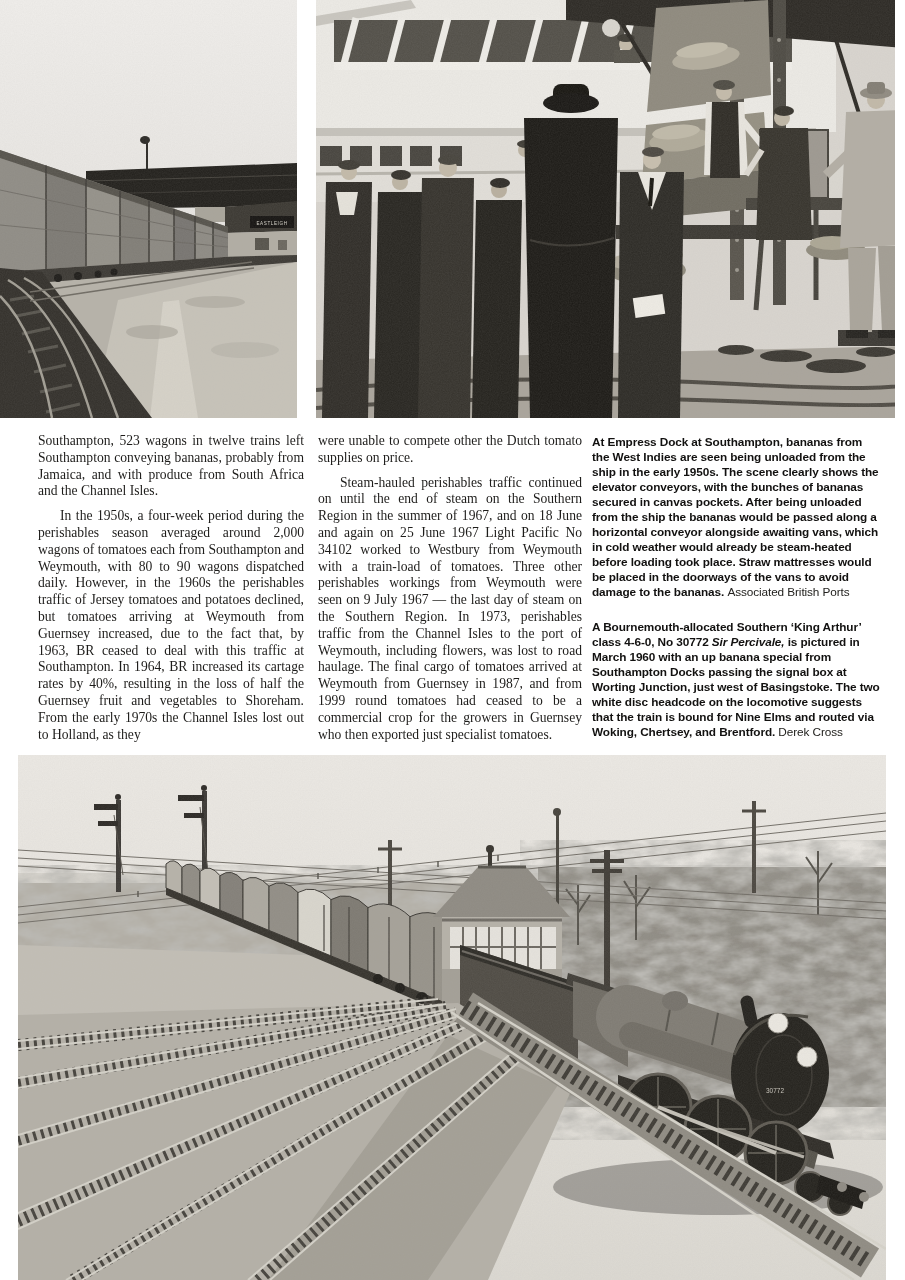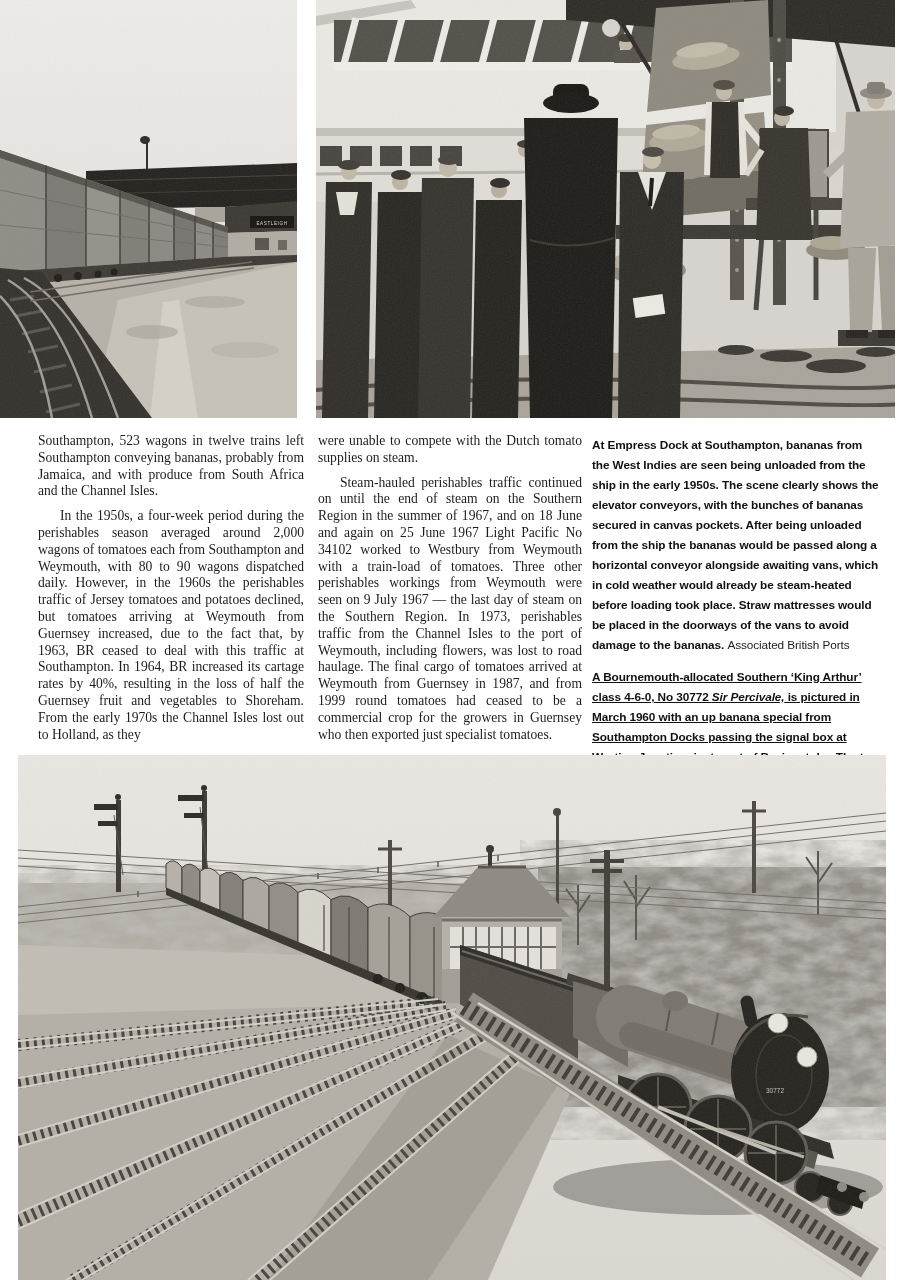--- a/index.html
+++ b/index.html
@@ -11,23 +11,23 @@
   #photo-topright{left:316px;top:0;width:589px;height:418px;}
   #photo-bottom{left:18px;top:755px;width:868px;height:525px;}
   .col{position:absolute;top:433px;color:#1d1c1a;font-size:13.6px;line-height:16.8px;
        text-align:justify;}
   #col1{left:38px;width:266px;}
   #col2{left:318px;width:264px;}
   .col p{margin:0;}
   .col p.indent{text-indent:22px;margin-top:8px;}
   #col3{position:absolute;left:592px;top:435px;width:290px;color:#121110;
         font-family:"Liberation Sans",sans-serif;font-weight:bold;
-        font-size:11.8px;line-height:20px;text-align:left;letter-spacing:-0.1px;}
+        font-size:11.8px;line-height:15px;text-align:left;letter-spacing:-0.1px;}
   #col3 p{margin:0;}
-  #col3 p + p{margin-top:12px;text-decoration:underline;}
+  #col3 p + p{margin-top:20px;}
   #col3 .credit{font-weight:normal;color:#23221f;}
   #col3 em{font-style:italic;}
 </style>
 </head>
 <body>
 
 <main class="page">
 
   <figure class="photo" id="photo-topleft" style="margin:0">
     <svg viewBox="0 0 297 418" preserveAspectRatio="none">
@@ -311,21 +311,21 @@
       <rect x="0" y="0" width="589" height="418" filter="url(#f2grain)"></rect>
     </svg>
   </figure>
 
   <section class="col" id="col1">
     <p>Southampton, 523 wagons in twelve trains left Southampton conveying bananas, probably from Jamaica, and with produce from South Africa and the Channel Isles.</p>
     <p class="indent">In the 1950s, a four-week period during the perishables season averaged around 2,000 wagons of tomatoes each from Southampton and Weymouth, with 80 to 90 wagons dispatched daily. However, in the 1960s the perishables traffic of Jersey tomatoes and potatoes declined, but tomatoes arriving at Weymouth from Guernsey increased, due to the fact that, by 1963, BR ceased to deal with this traffic at Southampton. In 1964, BR increased its cartage rates by 40%, resulting in the loss of half the Guernsey fruit and vegetables to Shoreham. From the early 1970s the Channel Isles lost out to Holland, as they</p>
   </section>
 
   <section class="col" id="col2">
-    <p>were unable to compete with the Dutch tomato supplies on steam.</p>
+    <p>were unable to compete other the Dutch tomato supplies on price.</p>
     <p class="indent">Steam-hauled perishables traffic continued on until the end of steam on the Southern Region in the summer of 1967, and on 18 June and again on 25 June 1967 Light Pacific No 34102 worked to Westbury from Weymouth with a train-load of tomatoes. Three other perishables workings from Weymouth were seen on 9 July 1967 — the last day of steam on the Southern Region. In 1973, perishables traffic from the Channel Isles to the port of Weymouth, including flowers, was lost to road haulage. The final cargo of tomatoes arrived at Weymouth from Guernsey in 1987, and from 1999 round tomatoes had ceased to be a commercial crop for the growers in Guernsey who then exported just specialist tomatoes.</p>
   </section>
 
   <section id="col3">
     <p><span>At Empress Dock at Southampton, bananas from the West Indies are seen being unloaded from the ship in the early 1950s. The scene clearly shows the elevator conveyors, with the bunches of bananas secured in canvas pockets. After being unloaded from the ship the bananas would be passed along a horizontal conveyor alongside awaiting vans, which in cold weather would already be steam-heated before loading took place. Straw mattresses would be placed in the doorways of the vans to avoid damage to the bananas. </span><span class="credit">Associated British Ports</span></p>
     <p><span>A Bournemouth-allocated Southern ‘King Arthur’ class 4-6-0, No 30772 </span><em>Sir Percivale,</em><span> is pictured in March 1960 with an up banana special from Southampton Docks passing the signal box at Worting Junction, just west of Basingstoke. The two white disc headcode on the locomotive suggests that the train is bound for Nine Elms and routed via Woking, Chertsey, and Brentford.  </span><span class="credit">Derek Cross</span></p>
   </section>
 
   <figure class="photo" id="photo-bottom" style="margin:0">
     <svg viewBox="0 0 868 525" preserveAspectRatio="none">

